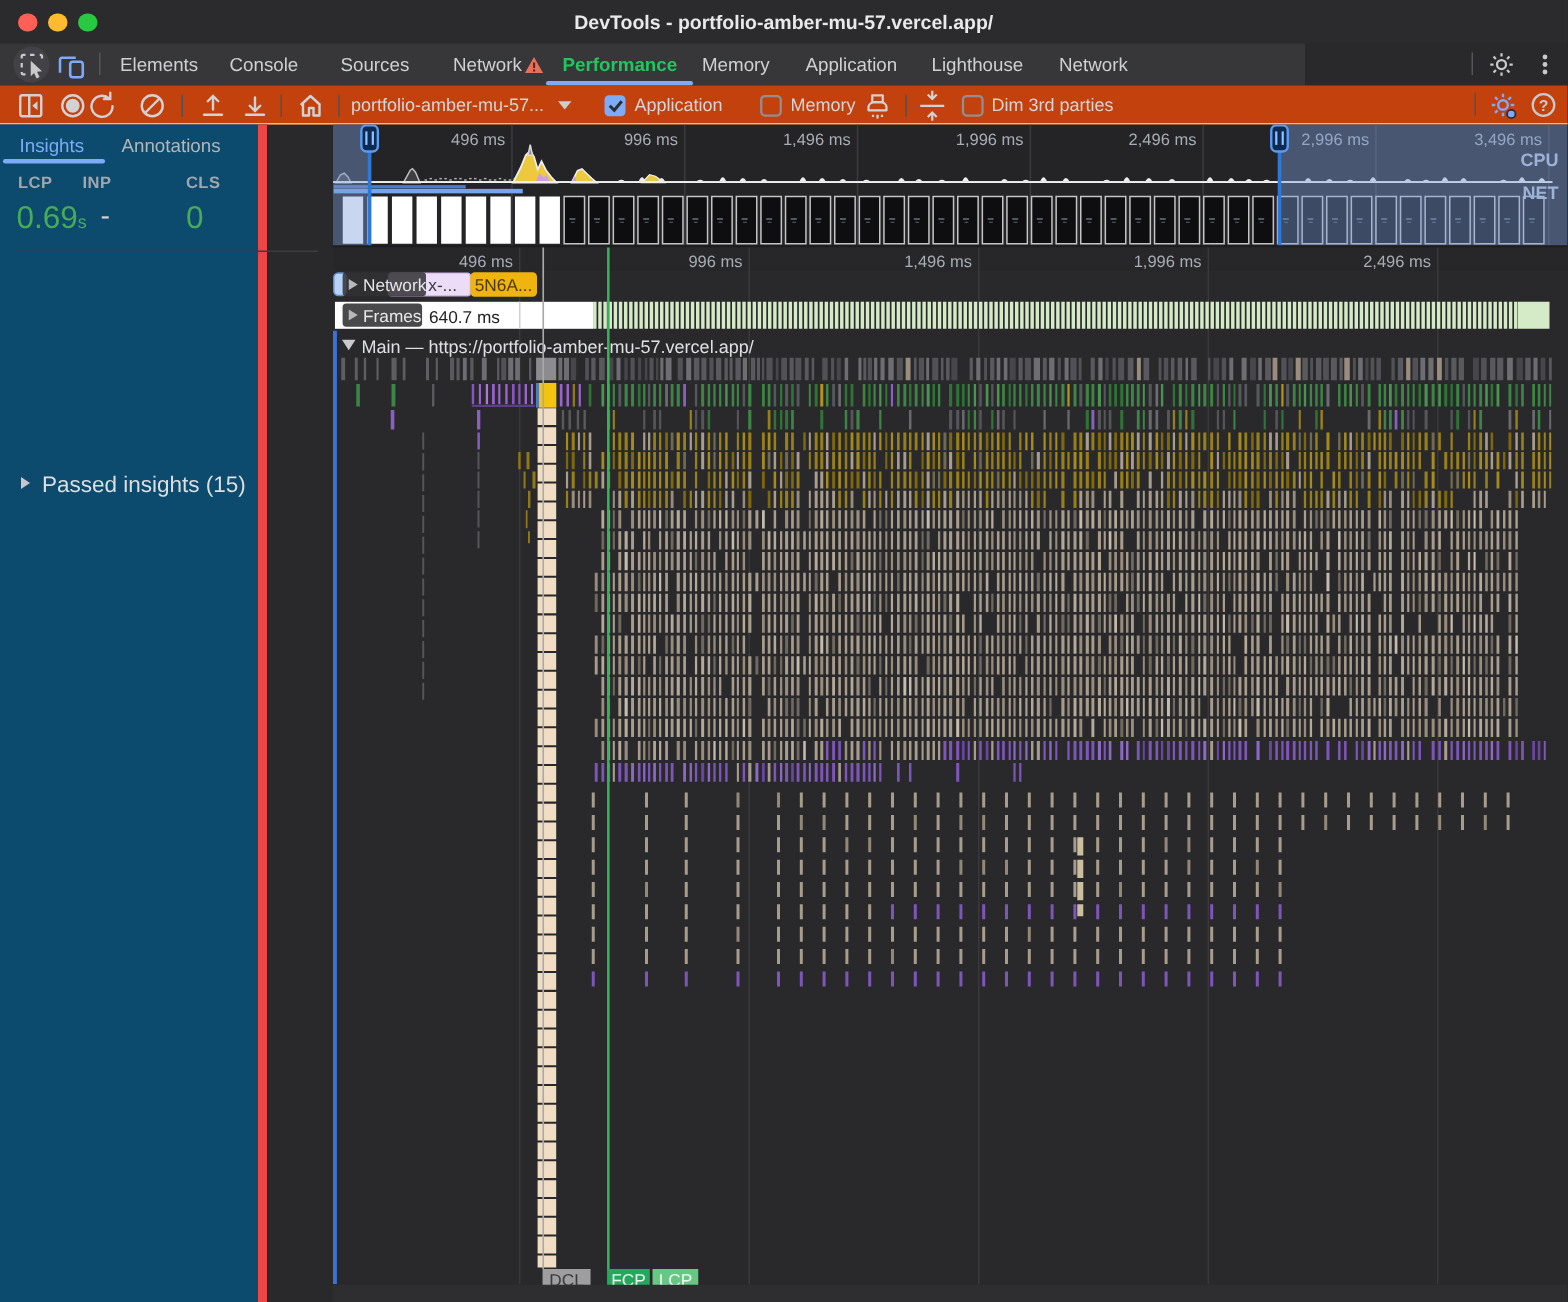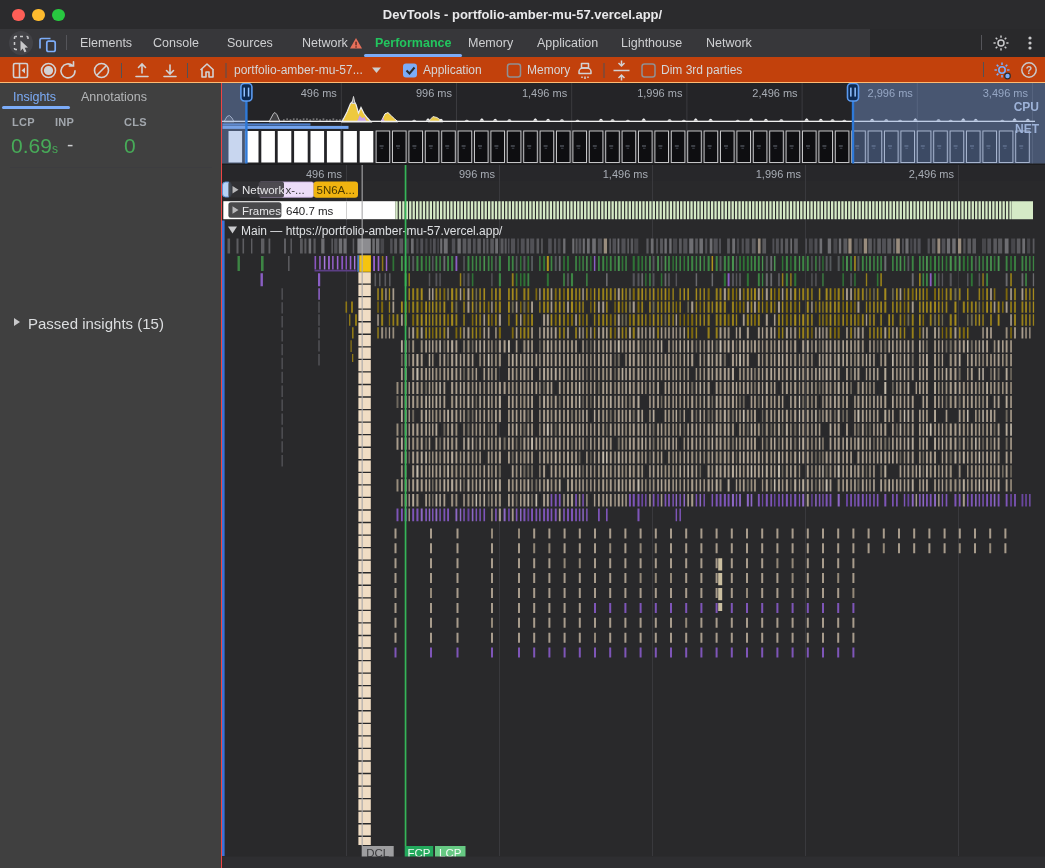--- a/index.html
+++ b/index.html
@@ -3,21 +3,21 @@
 *{margin:0;padding:0;box-sizing:border-box}
 html,body{width:1045px;height:868px;overflow:hidden;background:#29292b;font-family:"Liberation Sans",sans-serif}
 .abs{position:absolute}
 #titlebar{position:absolute;left:0;top:0;width:1045px;height:29px;background:#2b2b2d}
 #titlebar .t{position:absolute;width:100%;text-align:center;top:7px;font-size:13px;font-weight:bold;color:#e9e9eb}
 .light{position:absolute;top:8.5px;width:12.5px;height:12.5px;border-radius:50%}
 #tabbar{position:absolute;left:0;top:29px;width:870px;height:28px;background:#37373a}
 .tab{position:absolute;top:7px;font-size:12.5px;color:#cfd0d2;white-space:nowrap}
 #toolbar{position:absolute;left:0;top:57px;width:1045px;height:26px;background:#c2410c;border-bottom:1px solid #fdba74}
 .tbtxt{position:absolute;top:6px;font-size:12px;color:#d5d5d7;white-space:nowrap}
-#sidebar{position:absolute;left:0;top:83px;width:222px;height:785px;background:#404040;border-right:1px solid #ef4444}
+#sidebar{position:absolute;left:0;top:83px;width:178px;height:785px;background:#0c4a6e;border-right:6px solid #ef4444}
 .card{position:absolute;left:11px;width:200px;height:37px;background:#323235;border-radius:10px;color:#e2e4e6;font-size:12.5px;line-height:37px;padding-left:13px}
 #tl{position:absolute;left:222px;top:83px;width:823px;height:785px}
 svg text{font-family:"Liberation Sans",sans-serif}
 </style></head><body>
 <div id="titlebar">
  <div class="light" style="left:12px;background:#fe5f57"></div>
  <div class="light" style="left:32px;background:#febb2e"></div>
  <div class="light" style="left:52px;background:#28c840"></div>
  <div class="t">DevTools - portfolio-amber-mu-57.vercel.app/</div>
 </div>

